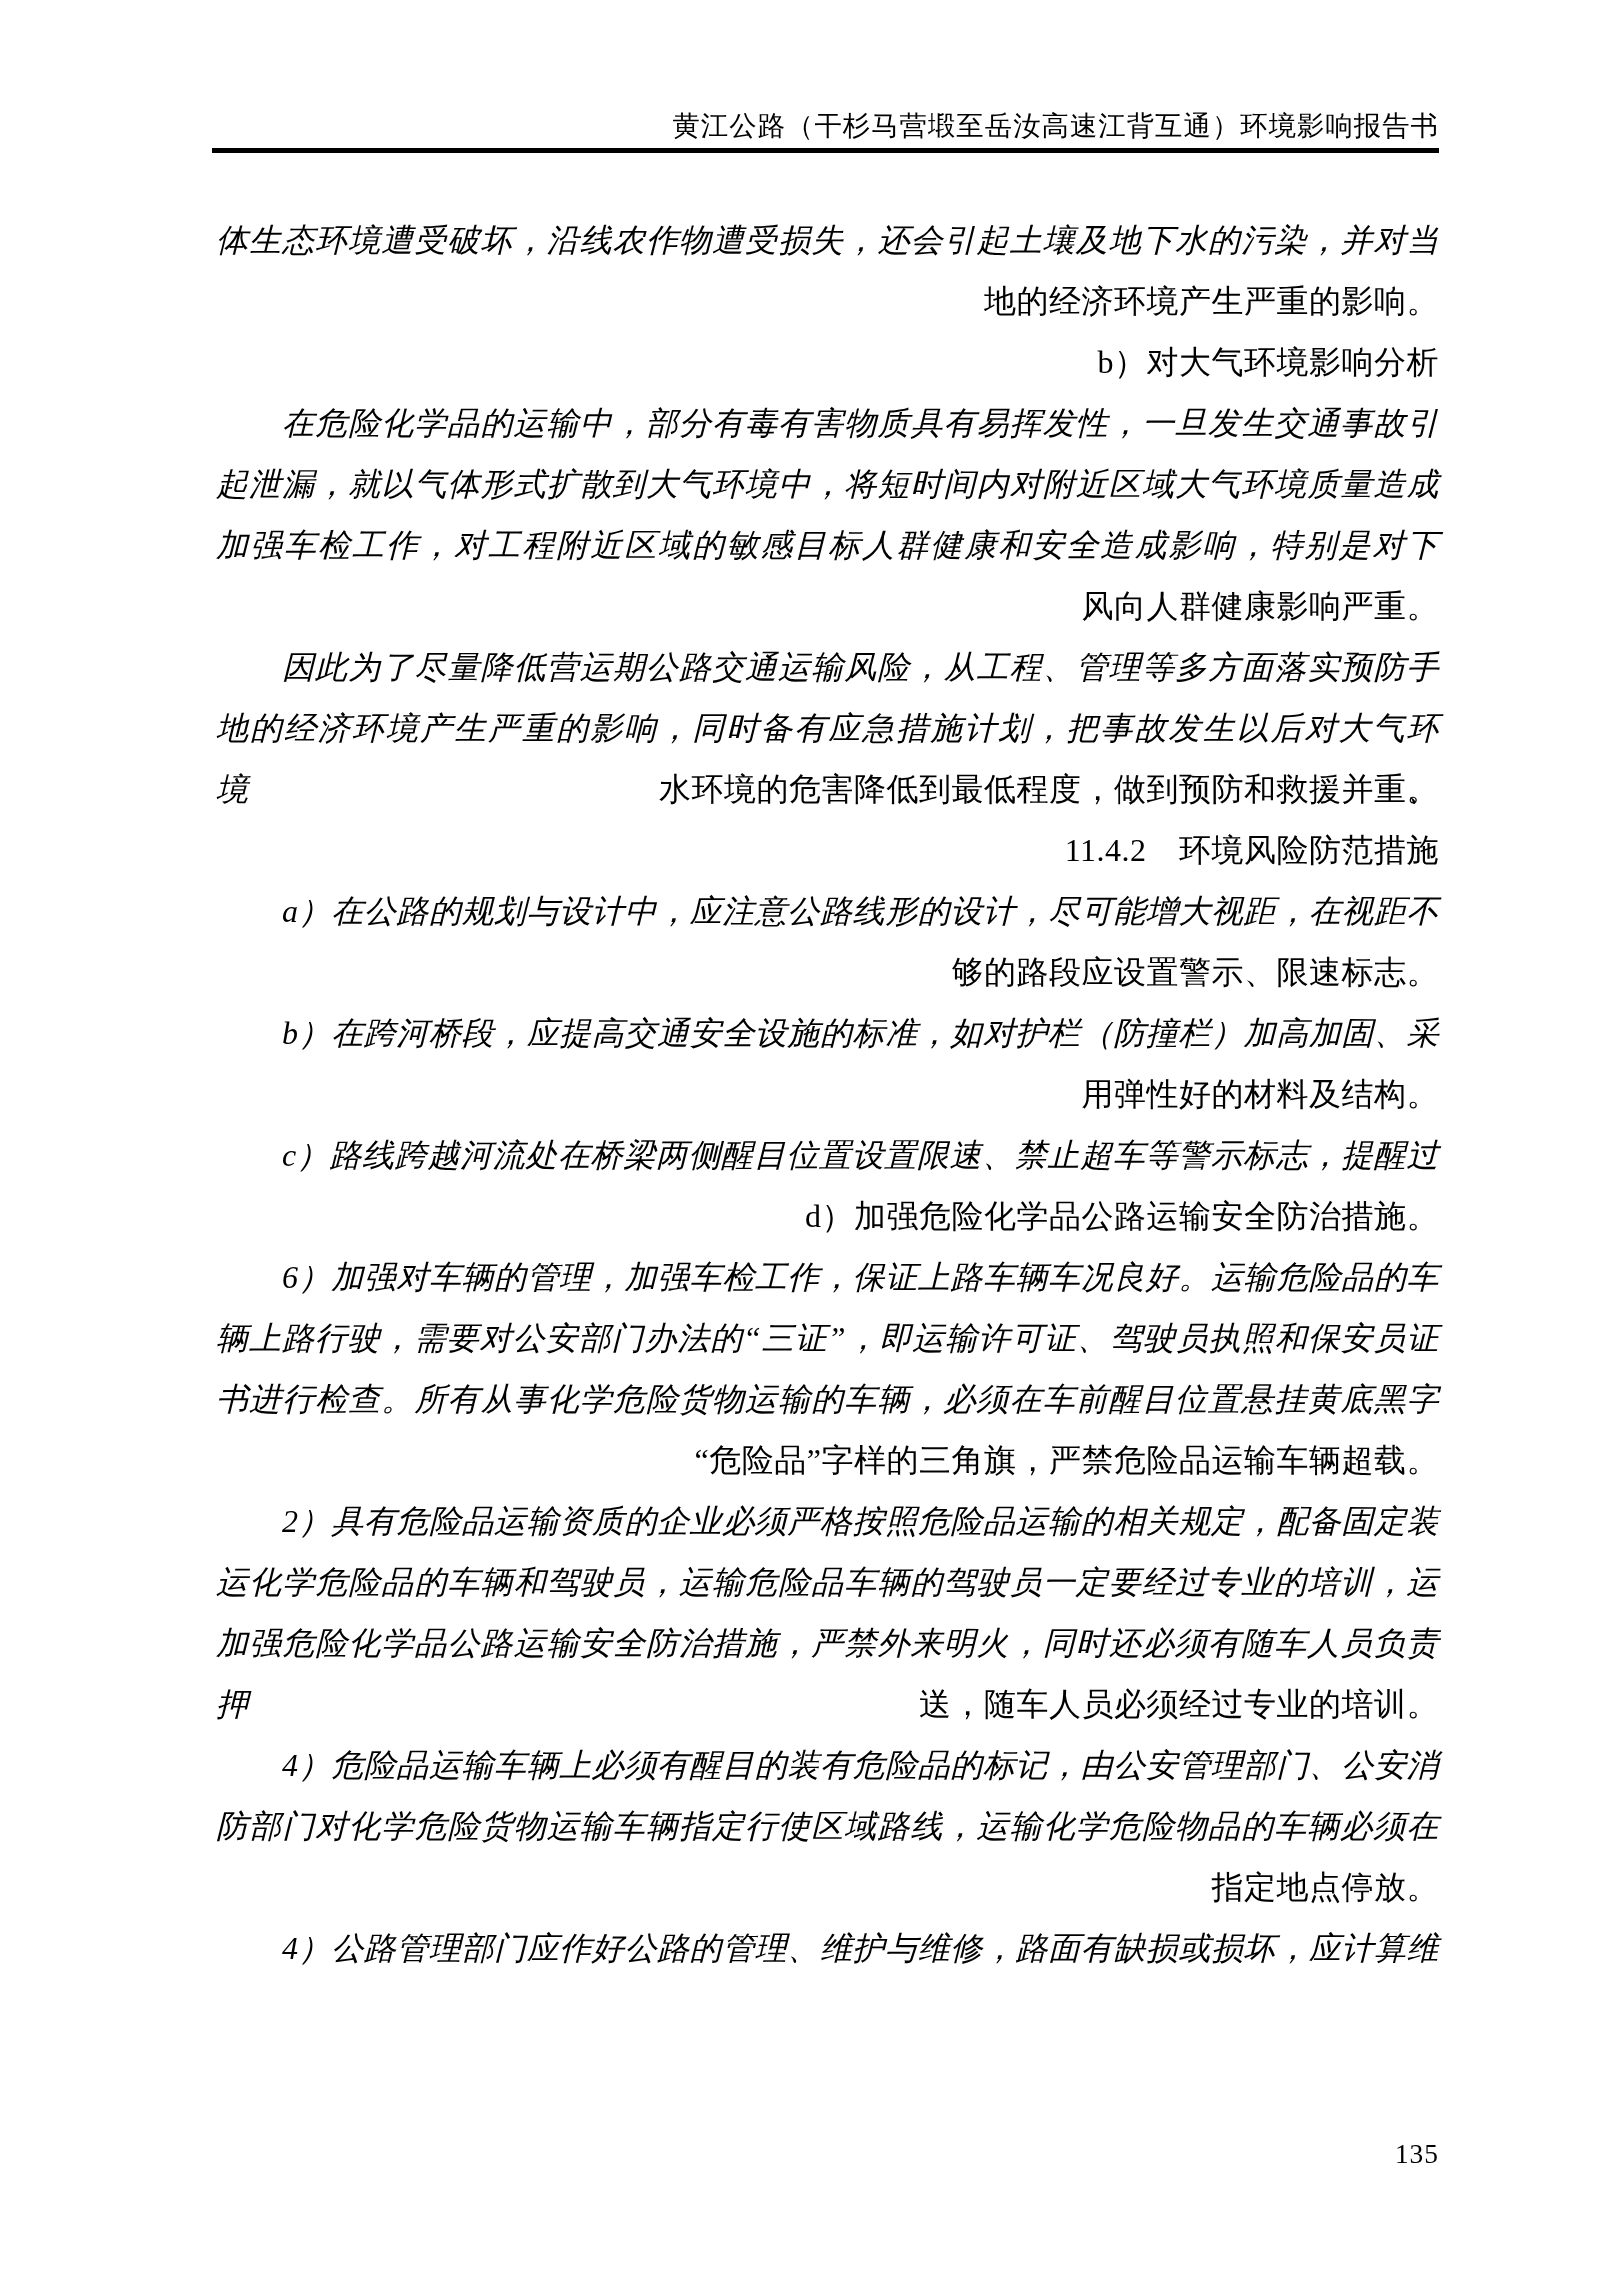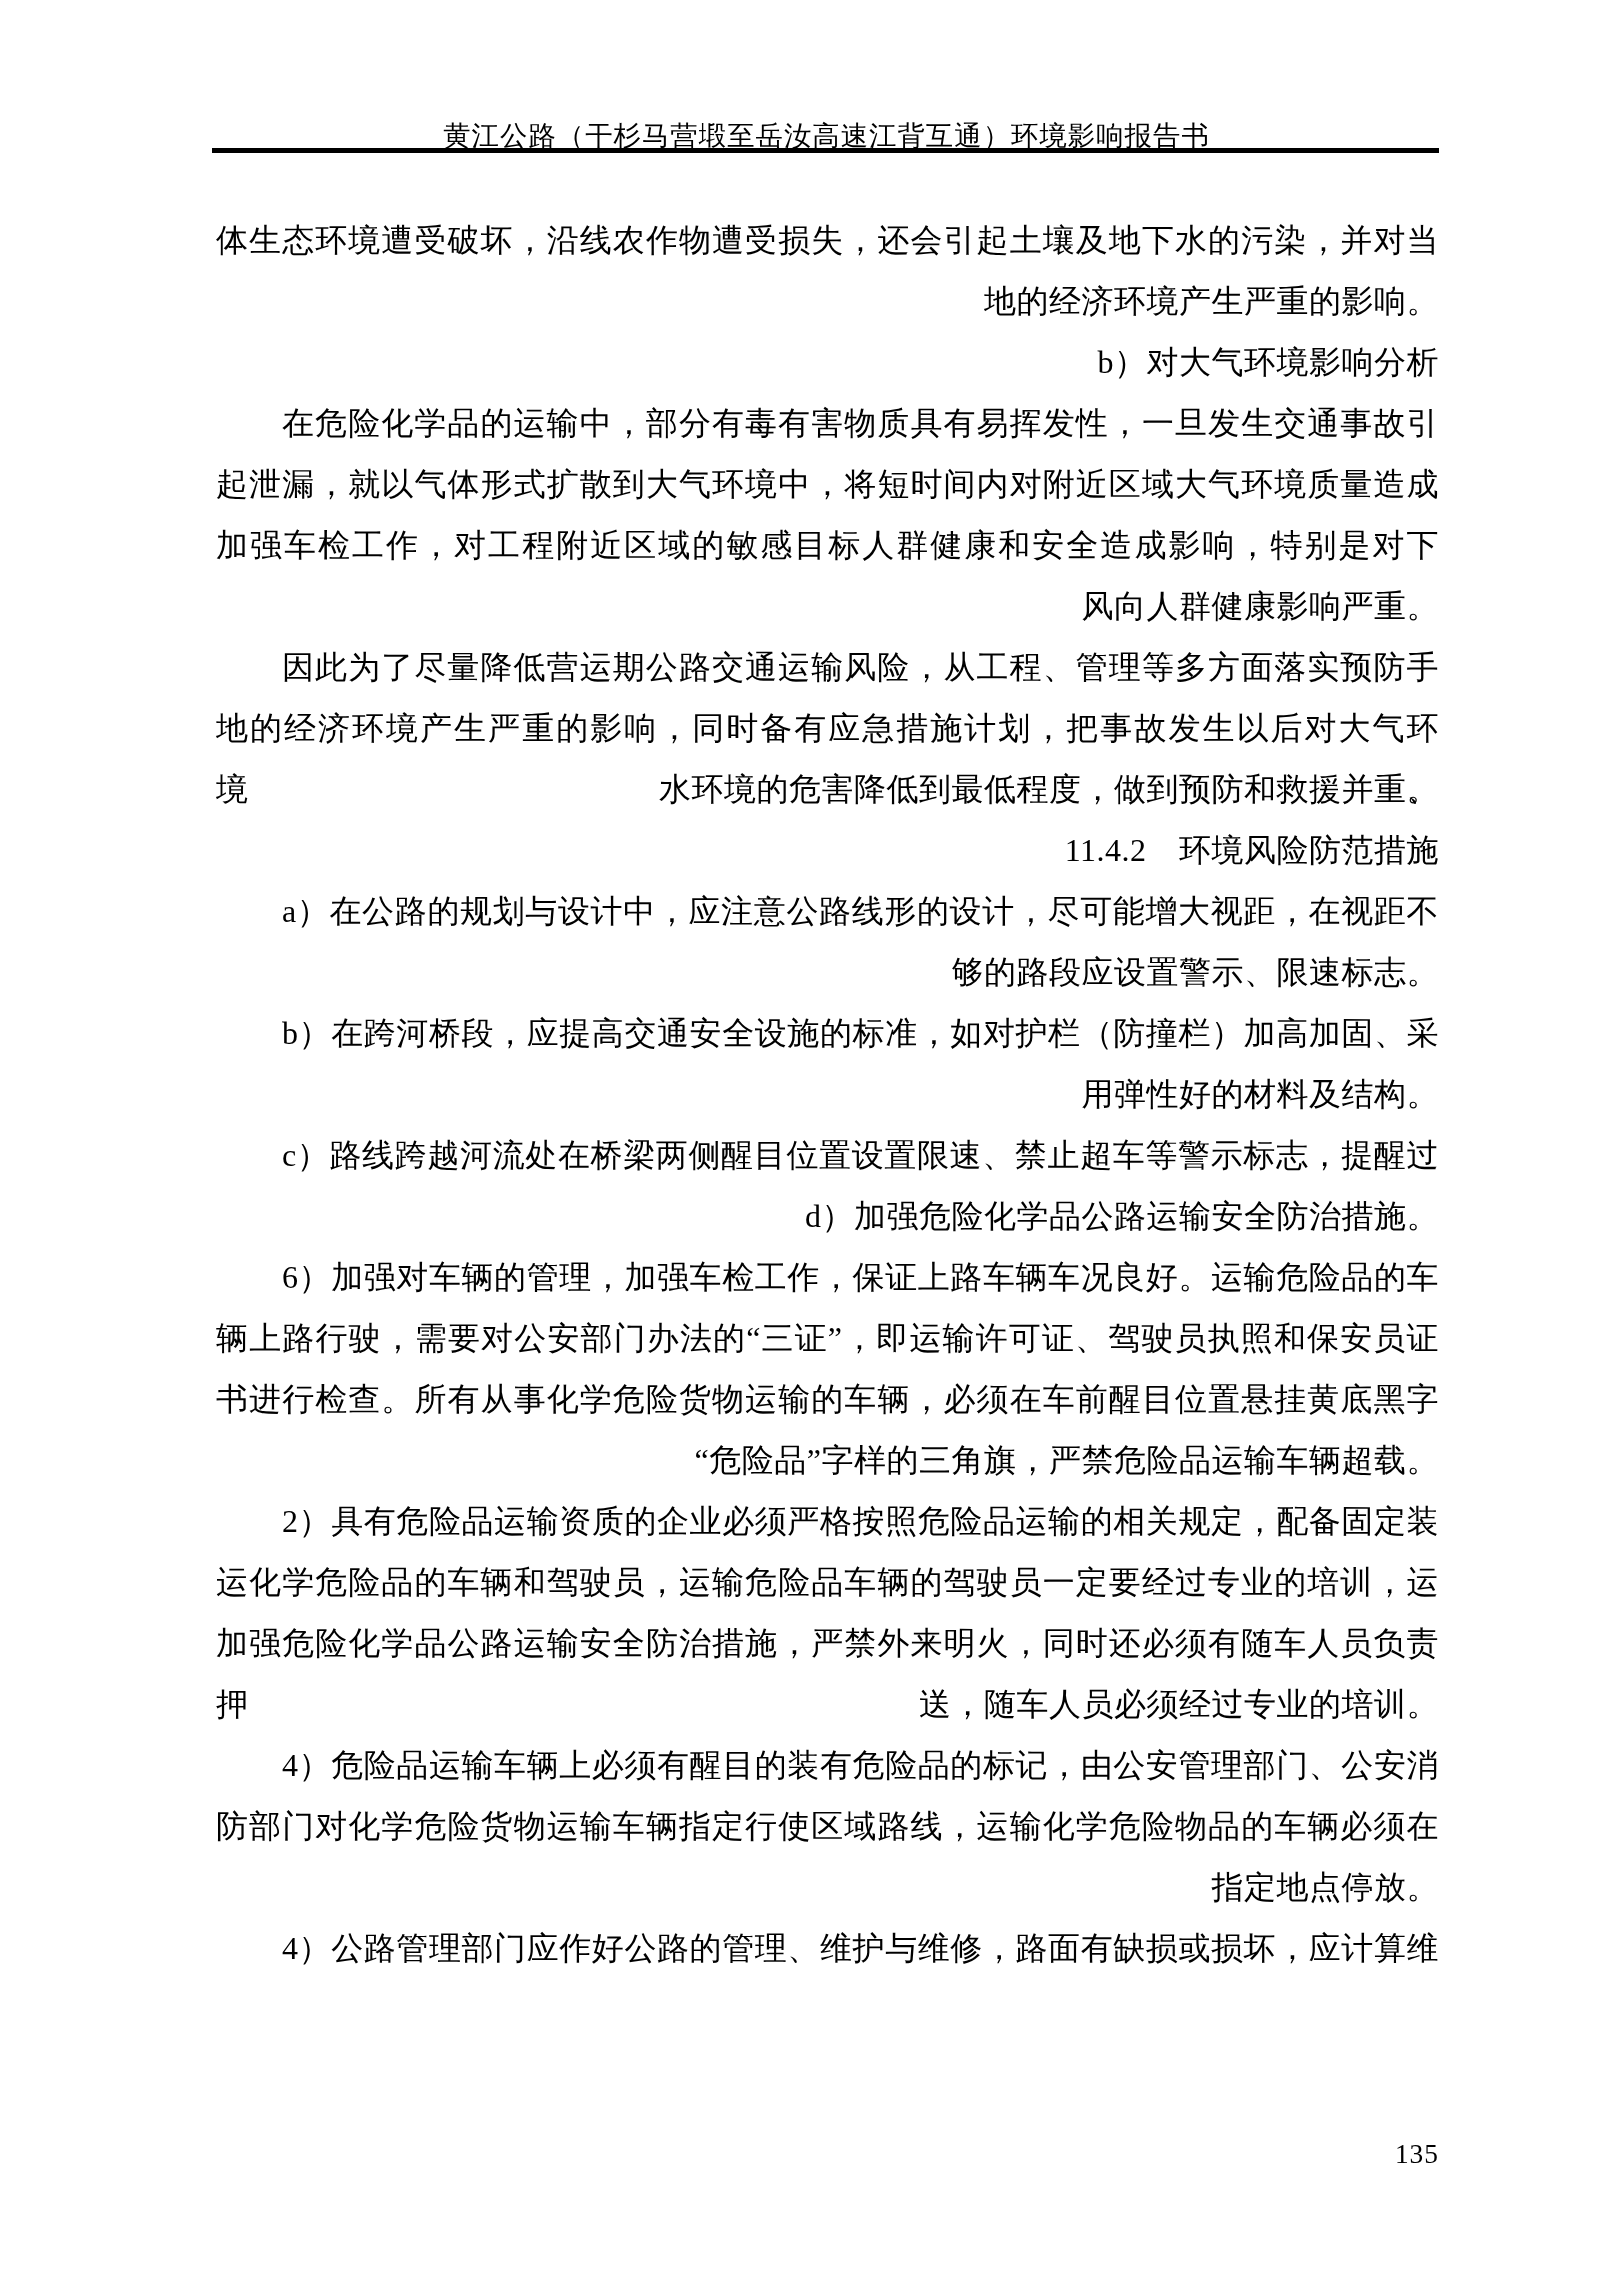--- a/index.html
+++ b/index.html
@@ -7,28 +7,29 @@
     position: relative;
     width: 1621px;
     height: 2293px;
     background: #ffffff;
     color: #000000;
     font-family: "Liberation Serif", "DejaVu Serif", serif;
     overflow: hidden;
   }
   .running-header {
     position: absolute;
-    top: 121px;
+    top: 112px;
     left: 214px;
     width: 1225px;
-    text-align: center;
+    text-align: right;
     font-size: 27.4px;
     line-height: 31px;
     letter-spacing: 1px;
     white-space: nowrap;
+    font-family: Liberation Mono, monospace;
   }
   .header-rule {
     position: absolute;
     top: 148px;
     left: 212px;
     width: 1227px;
     height: 4.9px;
     background: #000000;
   }
   .body-text {
@@ -43,20 +44,21 @@
     line-height: 61px;
     letter-spacing: 0.5px;
     white-space: nowrap;
     text-align: right;
   }
   .line.j {
     white-space: normal;
     text-align: justify;
     text-align-last: justify;
     text-justify: inter-character;
+    font-style: italic;
   }
   .line.ind { text-indent: 66px; }
   .page-number {
     position: absolute;
     top: 2139px;
     left: 214px;
     width: 1225px;
     text-align: right;
     font-size: 27.4px;
     letter-spacing: 1px;

